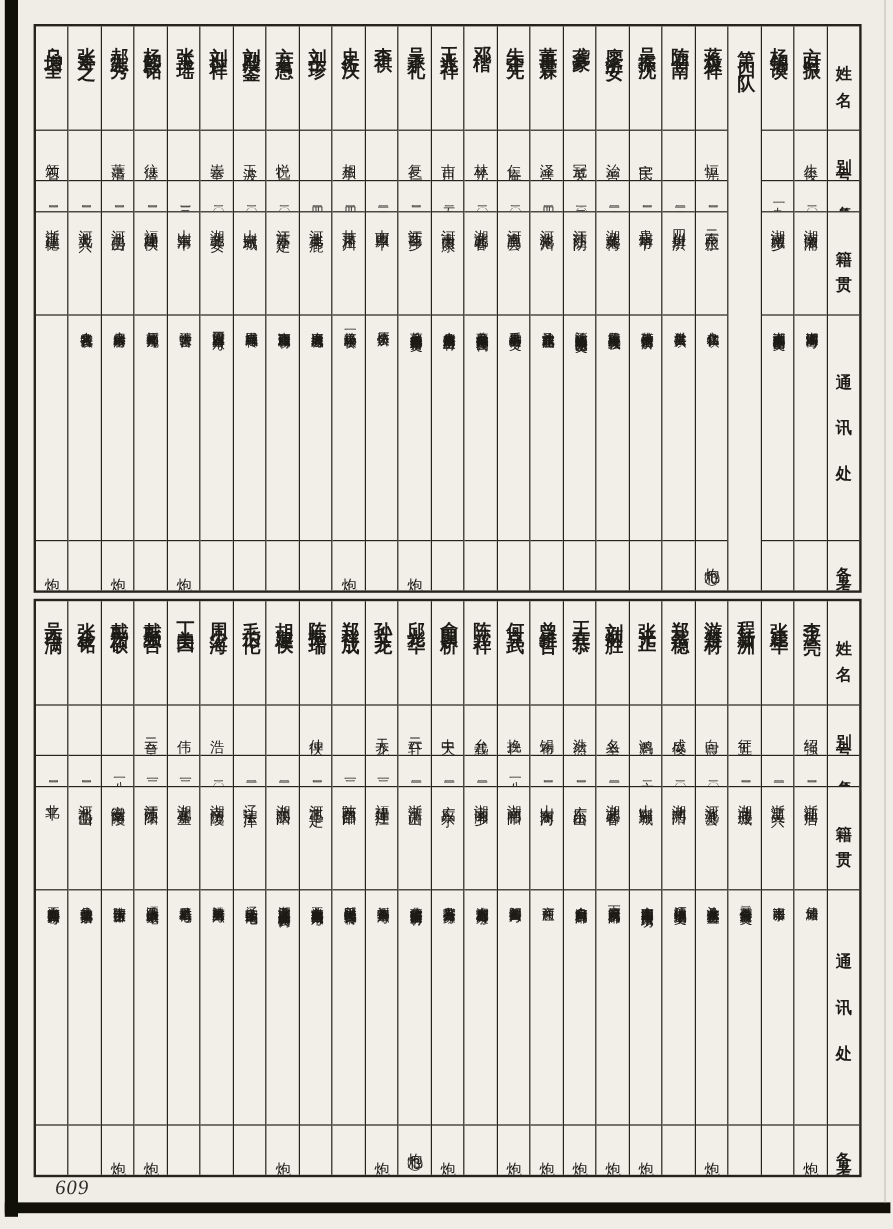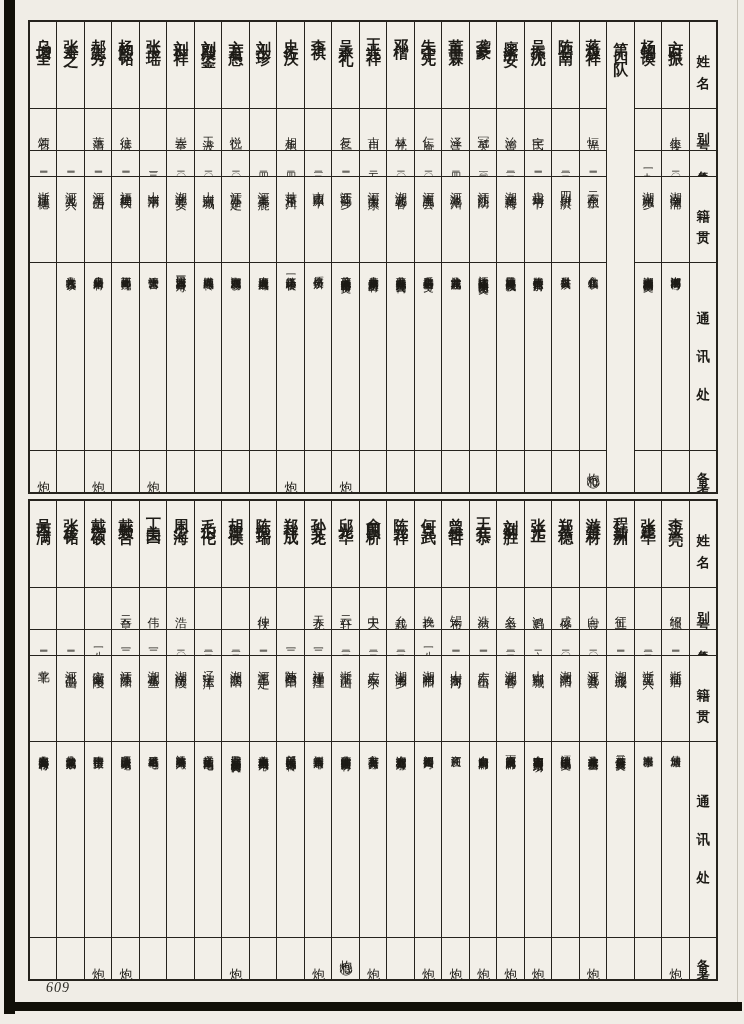--- a/index.html
+++ b/index.html
@@ -65,21 +65,21 @@
   .h3{font-size:13.5px;letter-spacing:22px;}
   .h4{font-size:13.5px;letter-spacing:38px;}
   .h5{font-size:13px;letter-spacing:10px;}
   .hcell.r0,.hcell.r3,.hcell.r4{align-items:center;padding-top:0;}
   
   .section-cell{flex:1;align-items:flex-start;padding-top:8px;justify-content:center;}
   .section-label{font-size:15px;font-weight:bold;letter-spacing:10px;}
   
   .page-number{
     position:absolute;left:46px;top:980px;
-    font-size:14px;color:#2c2a24;font-style:italic;letter-spacing:1px;
+    font-size:17px;color:#2c2a24;font-style:italic;letter-spacing:1px;
   }
 </style>
 </head>
 <body>
 
 <div class="page" style="background: rgb(240, 237, 230);">
   <div class="edge-left"></div>
   <div class="edge-bottom"></div>
   <div class="edge-right"></div>
 

